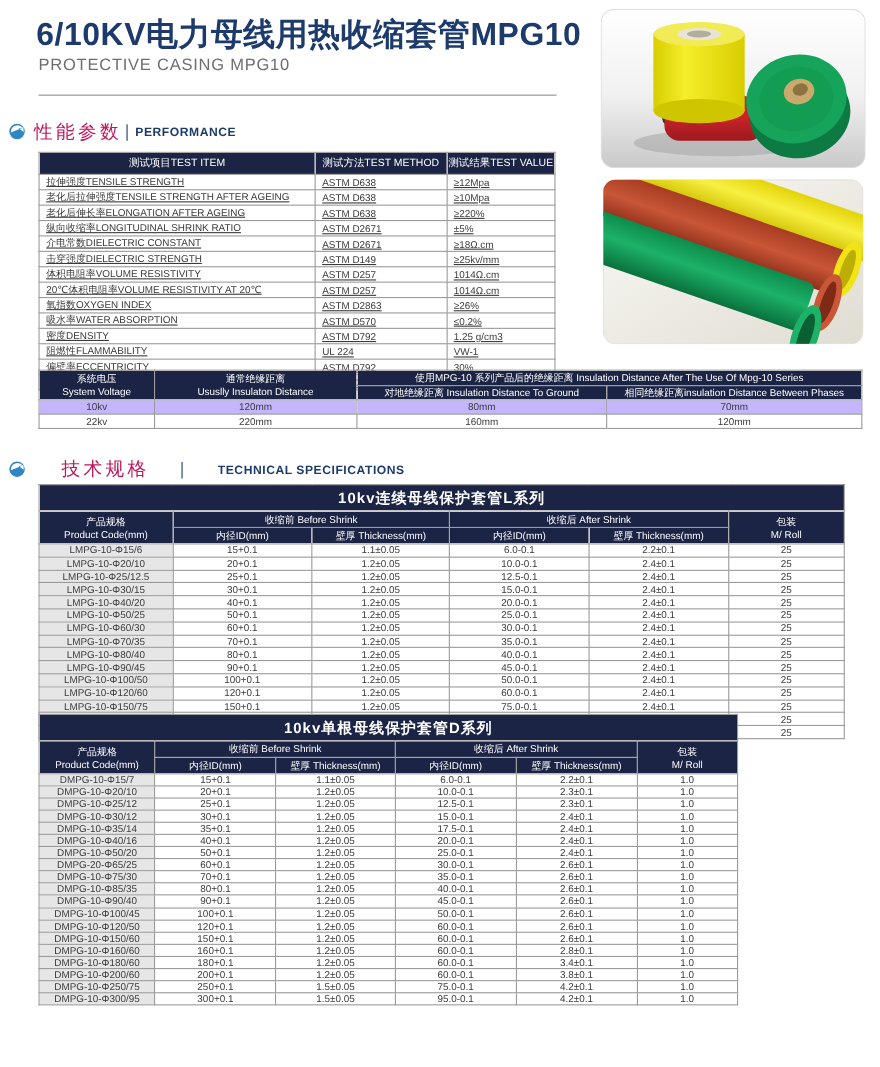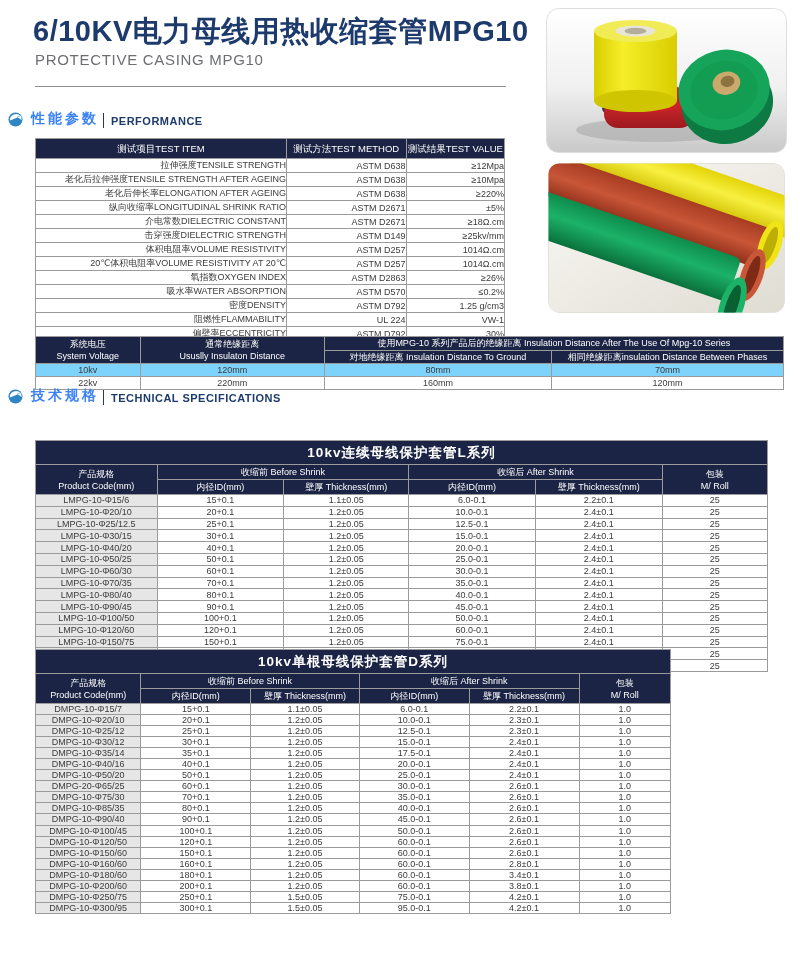--- a/index.html
+++ b/index.html
@@ -25,23 +25,23 @@
     white-space:nowrap;
   }
   .title-rule {
     left:35px; top:86px; width:471px; height:0;
     border-top:1px solid #8f9093;
   }
 
   
   .section-header { display:flex; align-items:center; height:22px; }
   .sec-performance { left:8px; top:108px; }
-  .sec-specs { left:8px; top:385px; }
+  .sec-specs { left:8px; top:415px;gap:25px; }
   .section-header .cn {
-    font-size:14px; font-weight:bold; color:#3b82f6; letter-spacing:3px;
+    font-size:17px; font-weight:normal; color:#be185d; letter-spacing:3px;
     margin-left:8px; white-space:nowrap;
   }
   .section-header .bar {
     width:1px; height:15px; background:#1d3a6d; margin:3px 7px 0 4px;
   }
   .section-header .en {
     font-size:11px; font-weight:bold; color:#1d3a6d; letter-spacing:0.5px;
     margin-top:4px; white-space:nowrap;
   }
   .bullet-icon { width:15px; height:15px; display:block; }
@@ -59,28 +59,28 @@
   }
   .band {
     background:#1b2444; color:#ffffff; font-size:13.5px; font-weight:bold;
     text-align:center; letter-spacing:1px;
   }
   .hdr2 div { line-height:12px; }
 
   .perf-table-wrap { left:35px; top:138px; width:470px; }
   .perf-table { height:195px; }
   .perf-table thead tr { height:20px; }
-  .perf-table tbody td { text-align:right; padding-left:6px; }
+  .perf-table tbody td { text-align:left; padding-left:6px;text-decoration:underline; }
   .perf-table thead th { font-size:9.5px; }
 
   .ins-table-wrap { left:35px; top:336px; width:749px; }
   .ins-table { height:54px; }
   .ins-table thead tr.r1 { height:14px; }
   .ins-table thead tr.r2 { height:13px; }
-  .ins-table tbody tr:first-child td { background:#7dd3fc;margin-left:12px; }
+  .ins-table tbody tr:first-child td { background:#c4b5fd;margin-left:12px; }
 
   .l-table-wrap { left:35px; top:440px; width:733px; }
   .l-table { height:232px; }
   .d-table-wrap { left:35px; top:649px; width:636px; }
   .d-table { height:265px; }
   .spec-table thead tr.band-row { height:24px; }
   .spec-table thead tr.g-row { height:15px; }
   .spec-table thead tr.s-row { height:15px; }
   .spec-table tbody td:first-child { background:#e6e6e6; }
 

